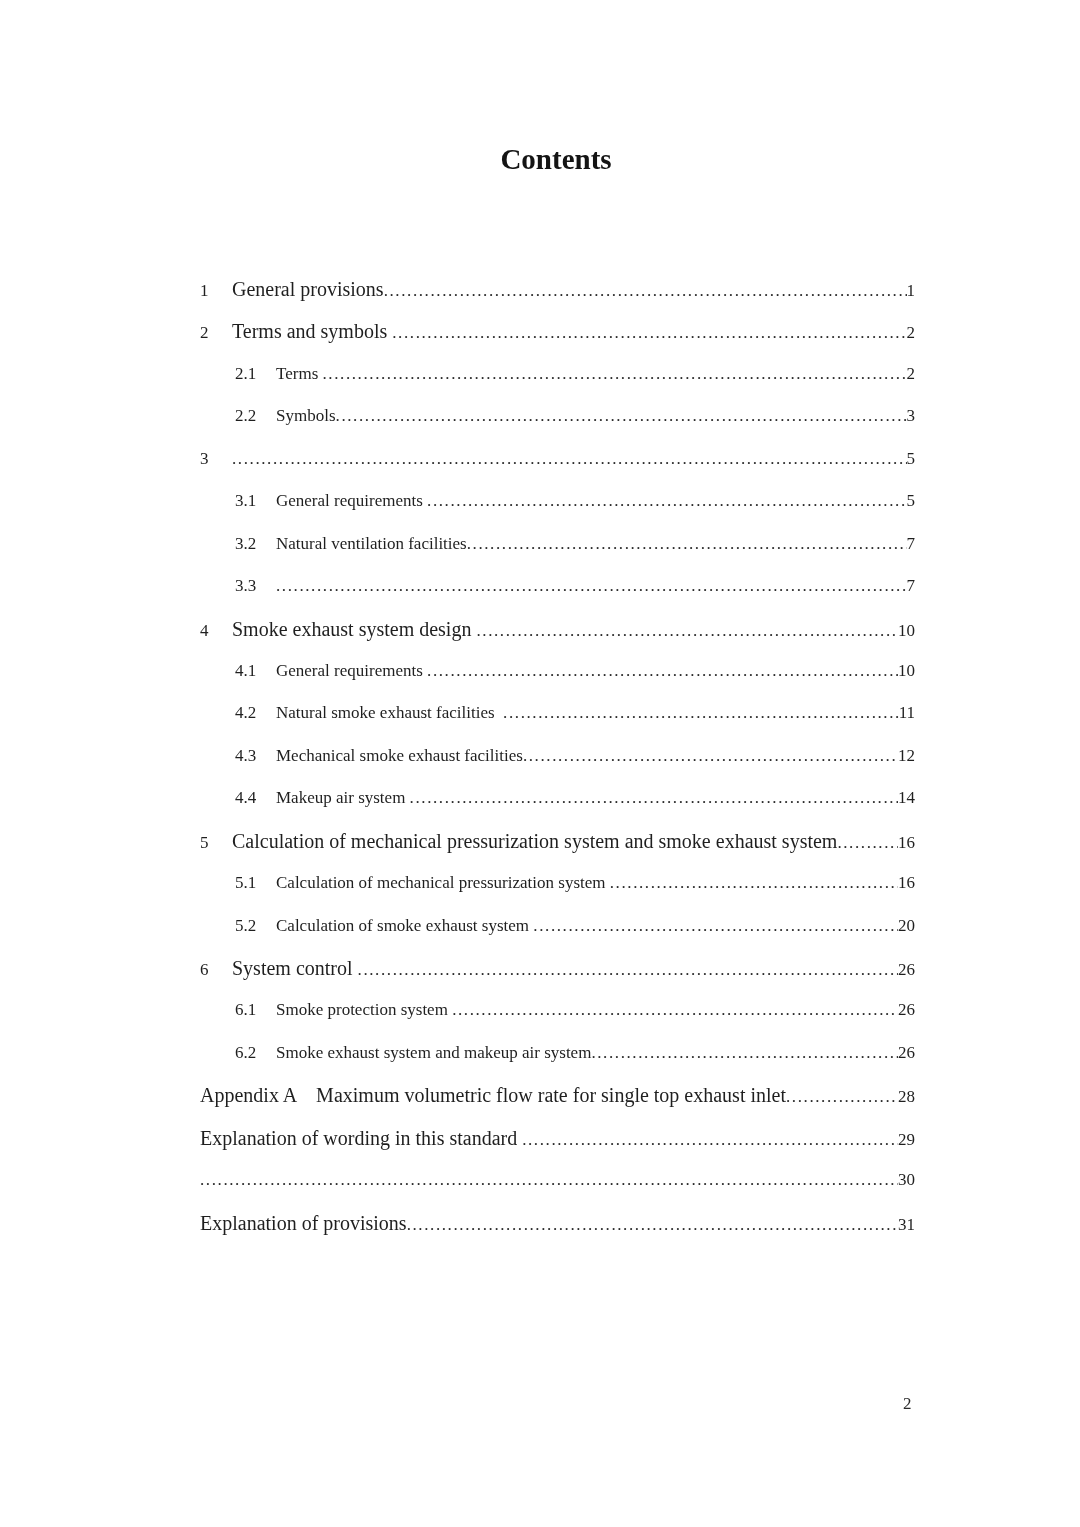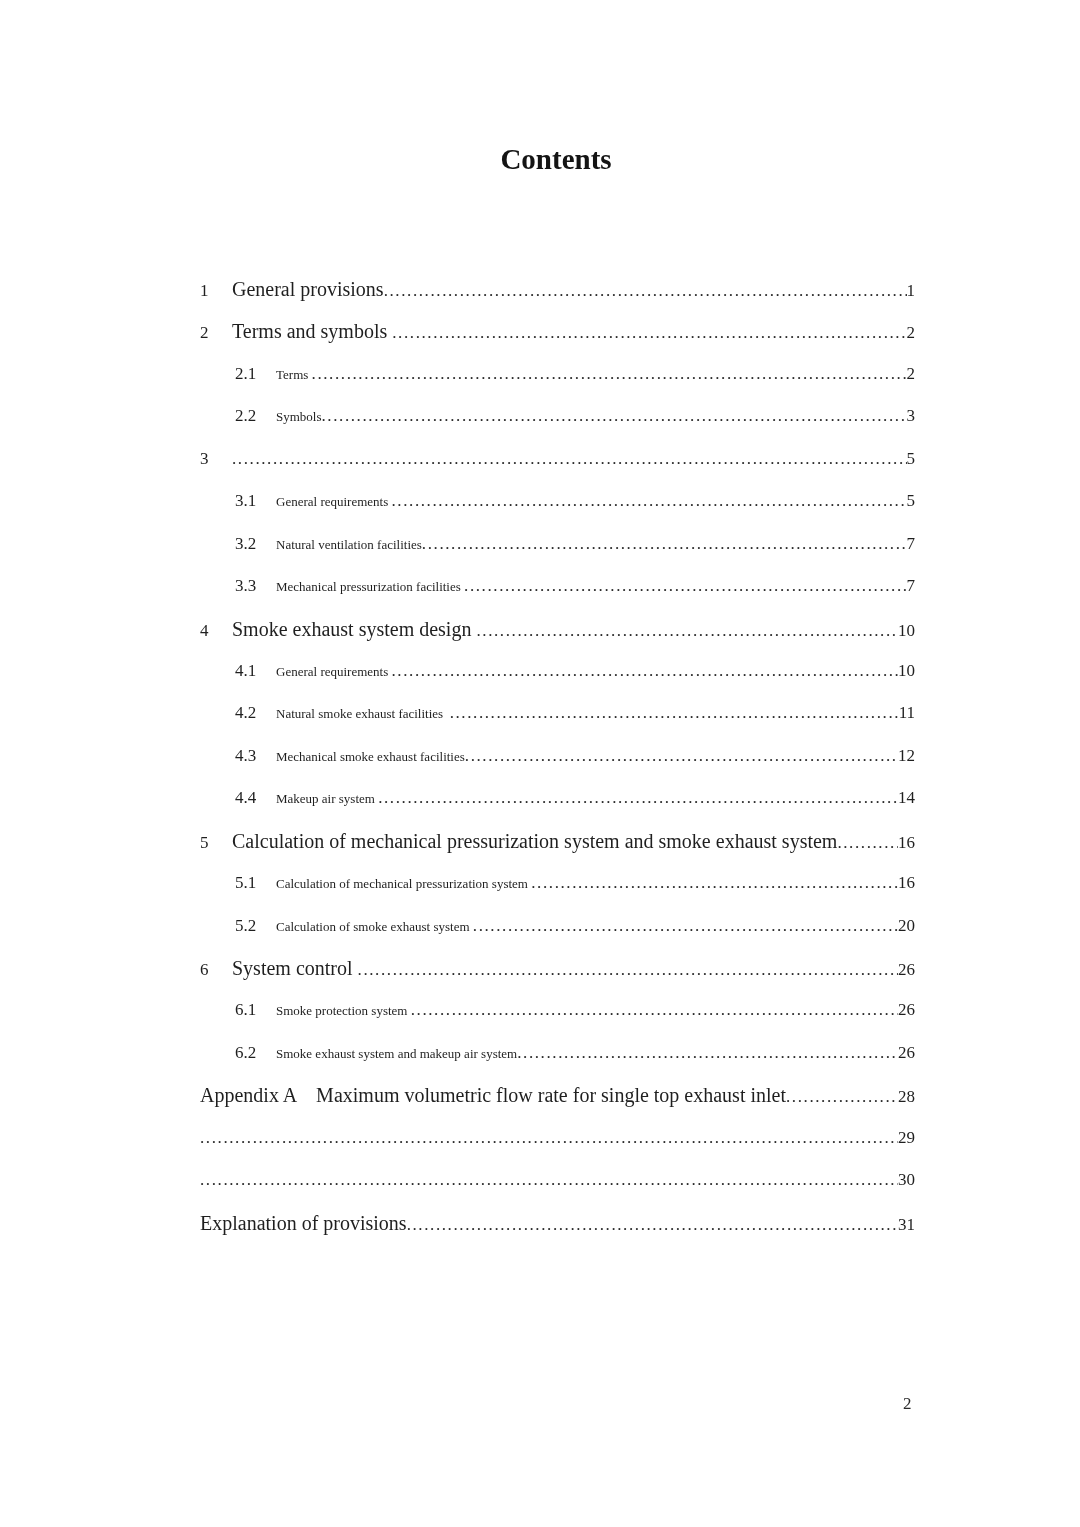--- a/index.html
+++ b/index.html
@@ -46,21 +46,21 @@
     box-sizing: border-box;
     font-size: 17px;
   }
   .toc-row.top .num { width: 32px; }
   .toc-row.sub .num { width: 44px; padding-left: 3px; margin-left: 32px; }
   .toc-row .label {
     flex: 0 0 auto;
     white-space: pre;
   }
   .toc-row.top .label, .toc-row.plain .label { font-size: 20px; text-align: center; }
-  .toc-row.sub .label { font-size: 13px; }
+  .toc-row.sub .label { font-size: 17px; }
   .toc-row .leader {
     flex: 1 1 auto;
     min-width: 0;
     overflow: hidden;
     white-space: nowrap;
     letter-spacing: 1.6px;
     font-size: 17px;
     color: #2a2a2a;
   }
   .toc-row .pagenum {
@@ -120,21 +120,20 @@
       <span class="pagenum">5</span>
     </div>
       <div class="toc-row sub">
       <span class="num">3.2</span>
       <span class="label">Natural ventilation facilities</span>
       <span class="leader">............................................................................................................................................................................................................................</span>
       <span class="pagenum">7</span>
     </div>
       <div class="toc-row sub">
       <span class="num">3.3</span>
-      <span class="label">Mechanical pressurization facilities </span>
       <span class="leader">............................................................................................................................................................................................................................</span>
       <span class="pagenum">7</span>
     </div>
       <div class="toc-row top">
       <span class="num">4</span>
       <span class="label">Smoke exhaust system design </span>
       <span class="leader">............................................................................................................................................................................................................................</span>
       <span class="pagenum">10</span>
     </div>
       <div class="toc-row sub">
@@ -198,20 +197,21 @@
       <span class="pagenum">26</span>
     </div>
       <div class="toc-row plain">
 
       <span class="label">Appendix A    Maximum volumetric flow rate for single top exhaust inlet</span>
       <span class="leader">............................................................................................................................................................................................................................</span>
       <span class="pagenum">28</span>
     </div>
       <div class="toc-row plain">
 
+      <span class="label">Explanation of wording in this standard </span>
       <span class="leader">............................................................................................................................................................................................................................</span>
       <span class="pagenum">29</span>
     </div>
       <div class="toc-row plain">
 
       <span class="leader">............................................................................................................................................................................................................................</span>
       <span class="pagenum">30</span>
     </div>
       <div class="toc-row plain">
 

